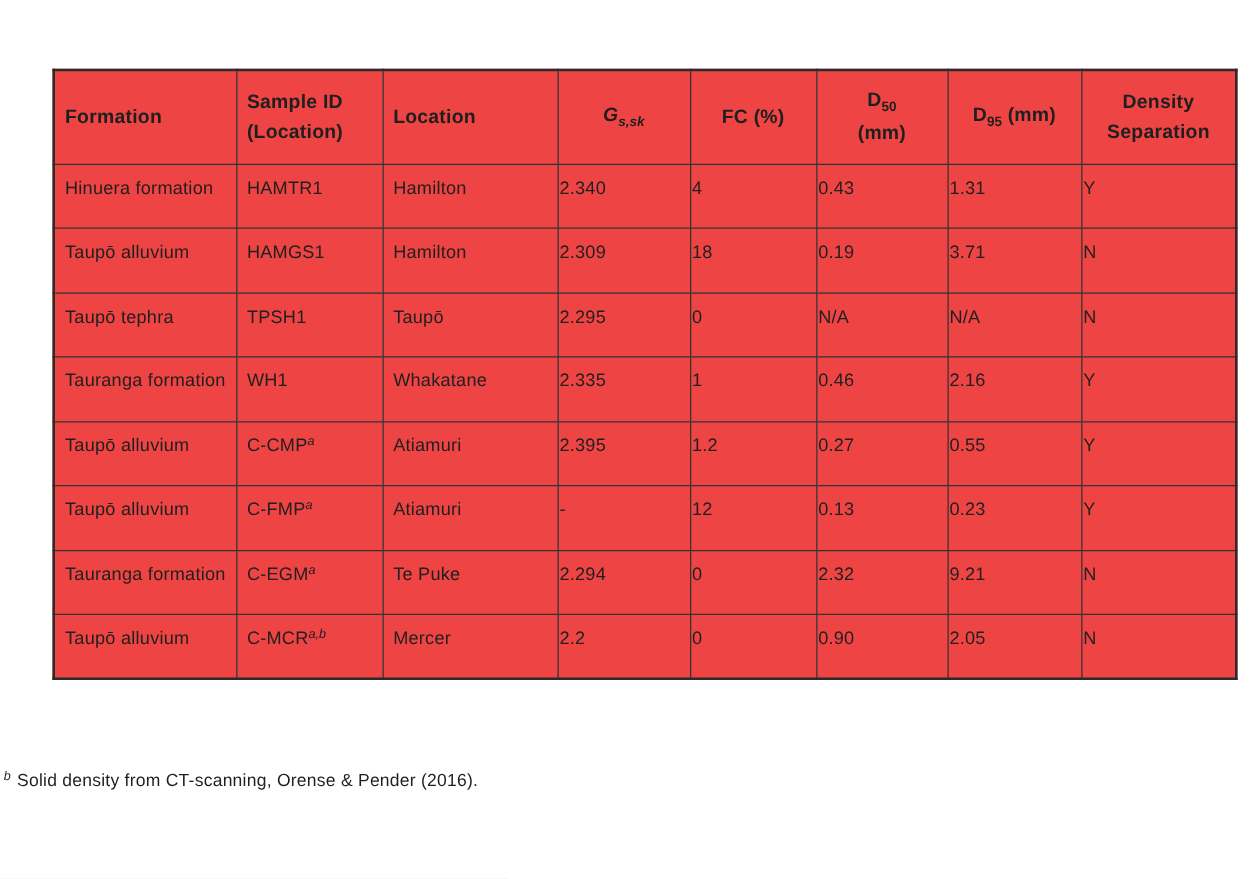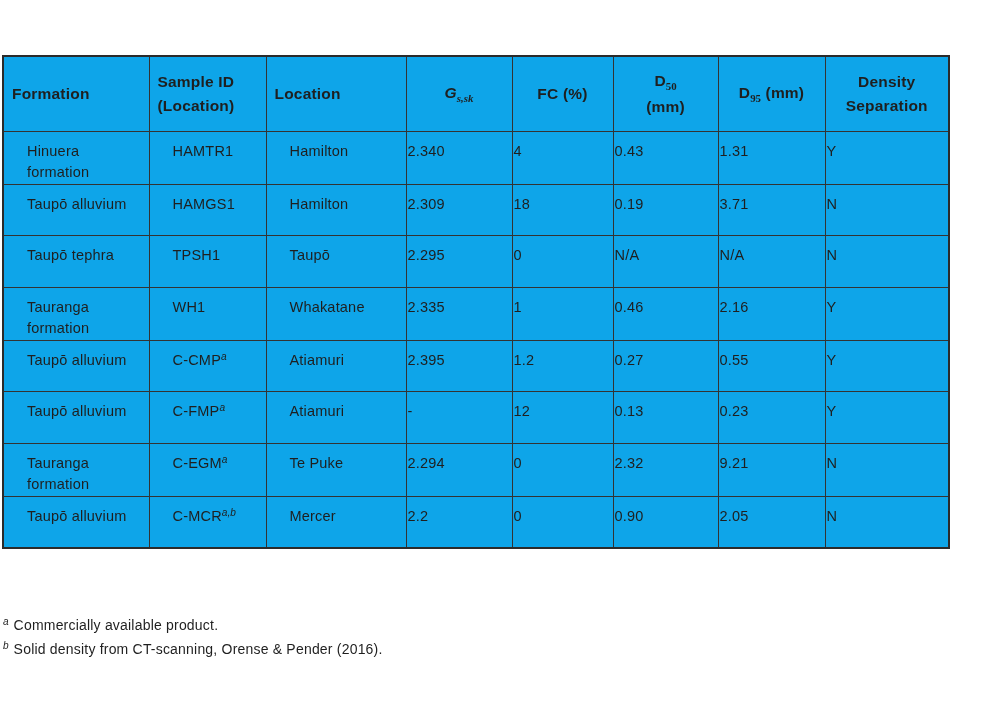--- a/index.html
+++ b/index.html
@@ -16,22 +16,23 @@
     -webkit-font-smoothing: antialiased;
   }
   .table-wrap {
     position: absolute;
     left: 2px;
     top: 55px;
   }
   table.data-table {
     border-collapse: collapse;
     table-layout: fixed;
-    background: #0ea5e9;
+    background: #ef4444;
     border: 2px solid #2b2b2b;
+    margin-left: 40px;
   }
   table.data-table th,
   table.data-table td {
     border: 1.5px solid #333333;
     font-size: 14.5px;
     letter-spacing: 0.2px;
     box-sizing: border-box;
     overflow: hidden;
   }
   
@@ -54,26 +55,26 @@
   }
   table.data-table thead th.l { text-align: left; padding-left: 8px; }
   table.data-table thead th.c { text-align: center; }
 
   table.data-table tbody td {
     height: 51.5px;
     vertical-align: top;
     padding-top: 9px;
     line-height: 1.45;
   }
-  table.data-table tbody td.l { text-align: left; padding-left: 23px; padding-right: 6px; }
+  table.data-table tbody td.l { text-align: left; padding-left: 8px; padding-right: 6px; }
   table.data-table tbody td.c { text-align: left; }
 
   .it { font-style: italic; }
   sub, sup { font-size: 70%; letter-spacing: 0; }
-  sub { vertical-align: -4px; font-family: Liberation Serif, serif; }
+  sub { vertical-align: -4px; }
   sup { vertical-align: 5px; }
   .gs-head { font-style: italic; }
   .two-line span { display: block; }
 
   .footnotes {
     position: absolute;
     left: 3px;
     top: 610px;
     font-size: 14px;
     letter-spacing: 0.2px;
@@ -208,15 +209,14 @@
         <td class="c">0</td>
         <td class="c">0.90</td>
         <td class="c">2.05</td>
         <td class="c">N</td>
       </tr>
     </tbody>
   </table>
 </div>
 
 <div class="footnotes">
-  <div class="fn"><sup>a</sup><span>Commercially available product.</span></div>
   <div class="fn"><sup>b</sup><span>Solid density from CT-scanning, Orense &amp; Pender (2016).</span></div>
 </div>
 
 </body></html>

